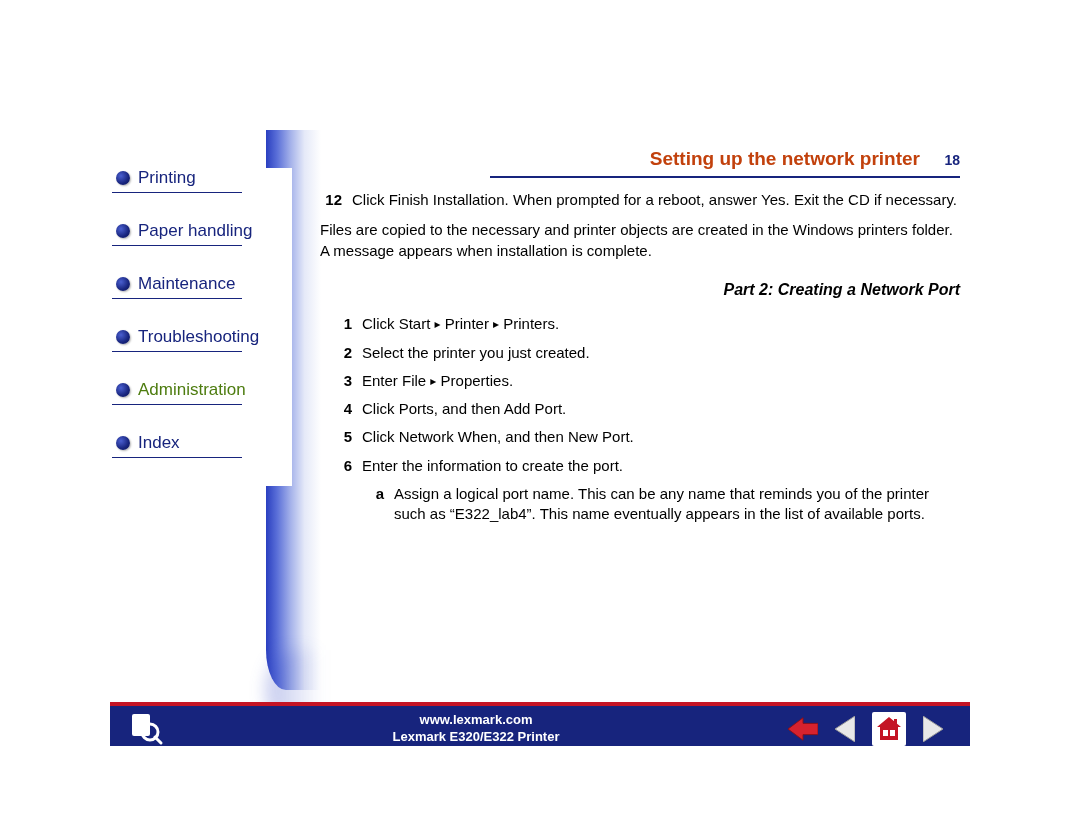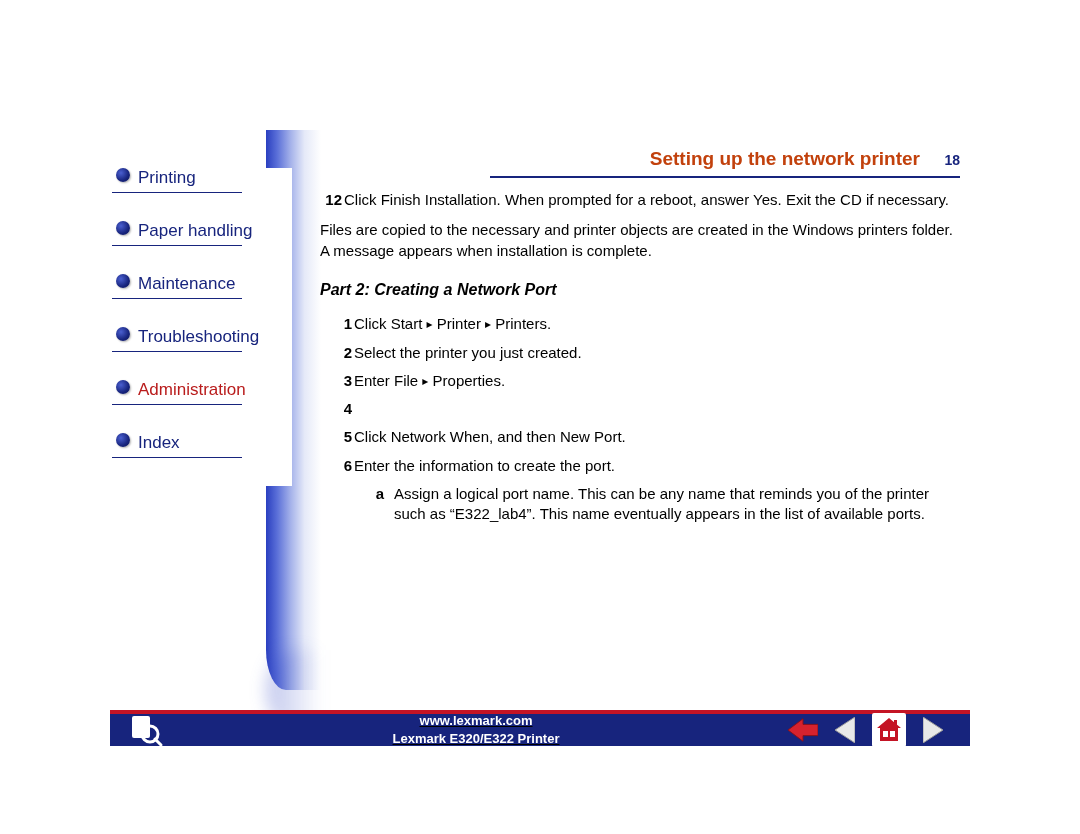--- a/index.html
+++ b/index.html
@@ -41,40 +41,40 @@
   }
   .sidebar {
     position: absolute;
     top: 168px;
     left: 112px;
     width: 180px;
     background: #ffffff;
   }
   .nav-item {
     display: flex;
-    align-items: flex-start;
+    align-items: center;
     gap: 8px;
     margin-bottom: 4px;
     padding-left: 4px;
     cursor: pointer;
   }
   .nav-bullet {
     width: 14px;
     height: 14px;
     border-radius: 50%;
     background: radial-gradient(circle at 35% 35%, #4a5fd0 0%, #17247d 60%, #0d1450 100%);
     box-shadow: 1px 1px 2px rgba(0,0,0,0.3);
     flex-shrink: 0;
   }
   .nav-label {
     font-size: 17px;
     color: #17247d;
   }
   .nav-label.active {
-    color: #b91c1c;
+    color: #4d7c0f;
   }
   .nav-rule {
     border: none;
     border-top: 1px solid #17247d;
     margin: 4px 0 28px 0;
     width: 130px;
   }
   .sidebar-gradient {
     position: absolute;
     top: 130px;
@@ -99,21 +99,21 @@
     position: absolute;
     top: 190px;
     left: 320px;
     right: 120px;
     font-size: 15px;
     color: #000;
     line-height: 1.35;
   }
   .step-row {
     display: flex;
-    gap: 2px;
+    gap: 10px;
     margin-bottom: 8px;
   }
   .step-num {
     font-weight: bold;
     min-width: 22px;
     text-align: right;
   }
   .sub-row {
     display: flex;
     gap: 10px;
@@ -126,36 +126,36 @@
     text-align: right;
   }
   .paragraph {
     margin: 10px 0 18px 0;
   }
   .part-heading {
     font-style: italic;
     font-weight: bold;
     font-size: 16px;
     margin: 14px 0 14px 0;
+    text-align: right;
   }
   .arrow-sep {
     font-size: 12px;
     vertical-align: 1px;
   }
   .footer {
     position: absolute;
     left: 110px;
     right: 110px;
     bottom: 88px;
-    height: 36px;
+    height: 44px;
     background: #17247d;
     border-top: 4px solid #c41425;
     display: flex;
-    align-items: center;
-    text-decoration: underline;
+    align-items: flex-end;
   }
   .footer-search {
     width: 36px;
     height: 36px;
     margin-left: 18px;
     position: relative;
     cursor: pointer;
   }
   .footer-center {
     flex: 1;
@@ -264,20 +264,21 @@
 
   <div class="step-row" style="margin-left:18px;">
     <div class="step-num" style="min-width:14px;">3</div>
     <div>
       <span>Enter File </span><span class="arrow-sep">▸</span><span> Properties.</span>
     </div>
   </div>
 
   <div class="step-row" style="margin-left:18px;">
     <div class="step-num" style="min-width:14px;">4</div>
+    <div>Click Ports, and then Add Port.</div>
   </div>
 
   <div class="step-row" style="margin-left:18px;">
     <div class="step-num" style="min-width:14px;">5</div>
     <div>Click Network When, and then New Port.</div>
   </div>
 
   <div class="step-row" style="margin-left:18px;">
     <div class="step-num" style="min-width:14px;">6</div>
     <div>Enter the information to create the port.</div>

